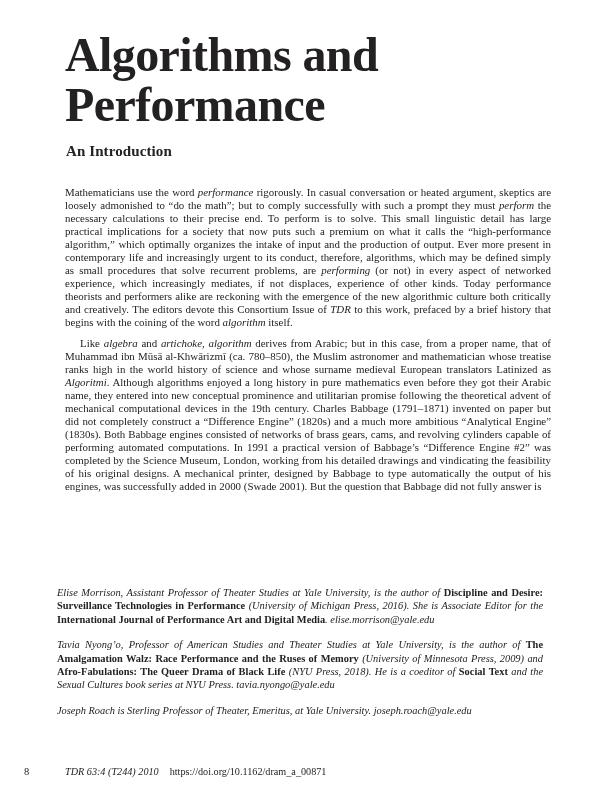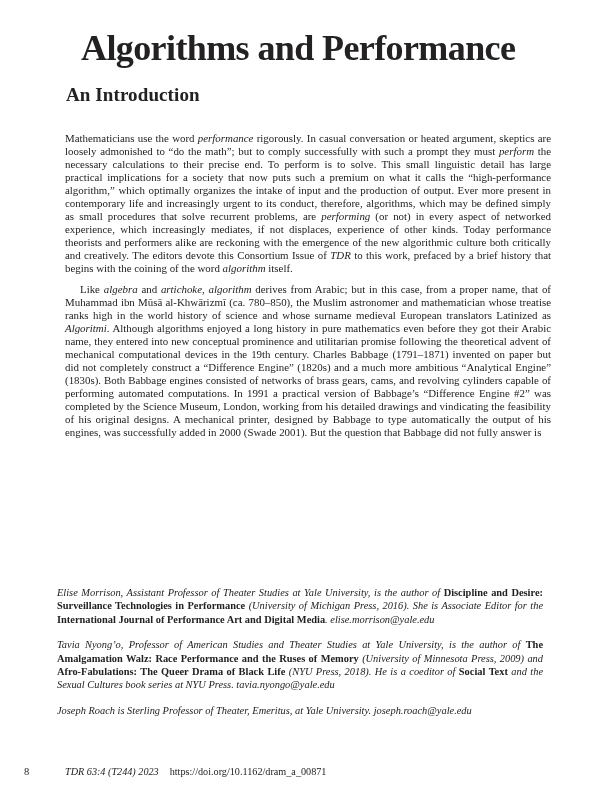--- a/index.html
+++ b/index.html
@@ -15,28 +15,28 @@
   }
   .content {
     position: absolute;
     left: 65px;
     top: 0;
     width: 486px;
   }
   
   .article-header { margin-top: 30px; }
   .article-title {
-    font-size: 36px;
+    font-size: 48px;
     font-weight: 700;
     line-height: 1.05;
     letter-spacing: -0.6px;
-    margin: 16px;
+    margin: 0;
   }
   .article-subtitle {
-    font-size: 19px;
+    font-size: 15px;
     font-weight: 700;
     margin: 12px 0 0 1px;
     letter-spacing: 0.1px;
   }
   .article-authors {
     font-size: 16px;
     font-style: italic;
     margin: 16px 0 0 1px;
   }
   
@@ -101,18 +101,18 @@
   </div>
 
   <section class="bios">
     <p class="bio"><span class="i">Elise Morrison, Assistant Professor of Theater Studies at Yale University, is the author of </span><span class="b">Discipline and Desire: Surveillance Technologies in Performance </span><span class="i">(University of Michigan Press, 2016). She is Associate Editor for the </span><span class="b">International Journal of Performance Art and Digital Media</span><span class="i">. elise.morrison@yale.edu</span></p>
     <p class="bio"><span class="i">Tavia Nyong’o, Professor of American Studies and Theater Studies at Yale University, is the author of </span><span class="b">The Amalgamation Walz: Race Performance and the Ruses of Memory </span><span class="i">(University of Minnesota Press, 2009) and </span><span class="b">Afro-Fabulations: The Queer Drama of Black Life </span><span class="i">(NYU Press, 2018). He is a coeditor of </span><span class="b">Social Text </span><span class="i">and the Sexual Cultures book series at NYU Press. tavia.nyongo@yale.edu</span></p>
     <p class="bio"><span class="i">Joseph Roach is Sterling Professor of Theater, Emeritus, at Yale University. joseph.roach@yale.edu</span></p>
   </section>
 
   <footer class="page-footer">
     <div class="footer-line">
-      <span class="citation">TDR 63:4 (T244) 2023</span><a class="doi-link">https://doi.org/10.1162/dram_a_00871</a>
+      <span class="citation">TDR 63:4 (T244) 2010</span><a class="doi-link">https://doi.org/10.1162/dram_a_00871</a>
     </div>
   </footer>
 
   <div class="page-number">8</div>
 </div>
 
 </body></html>

